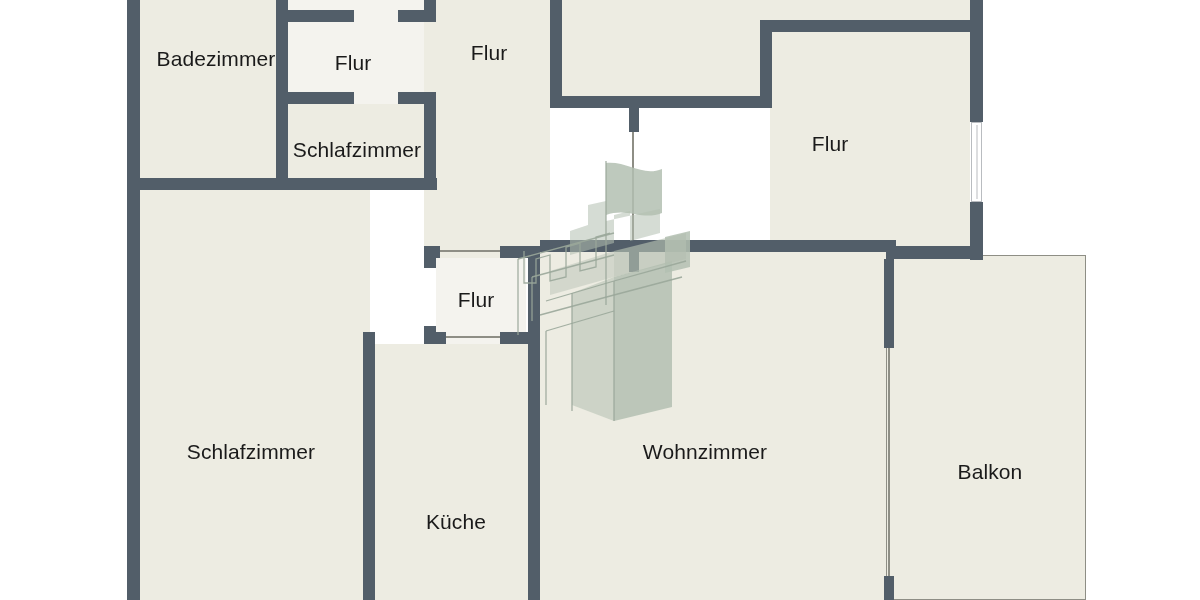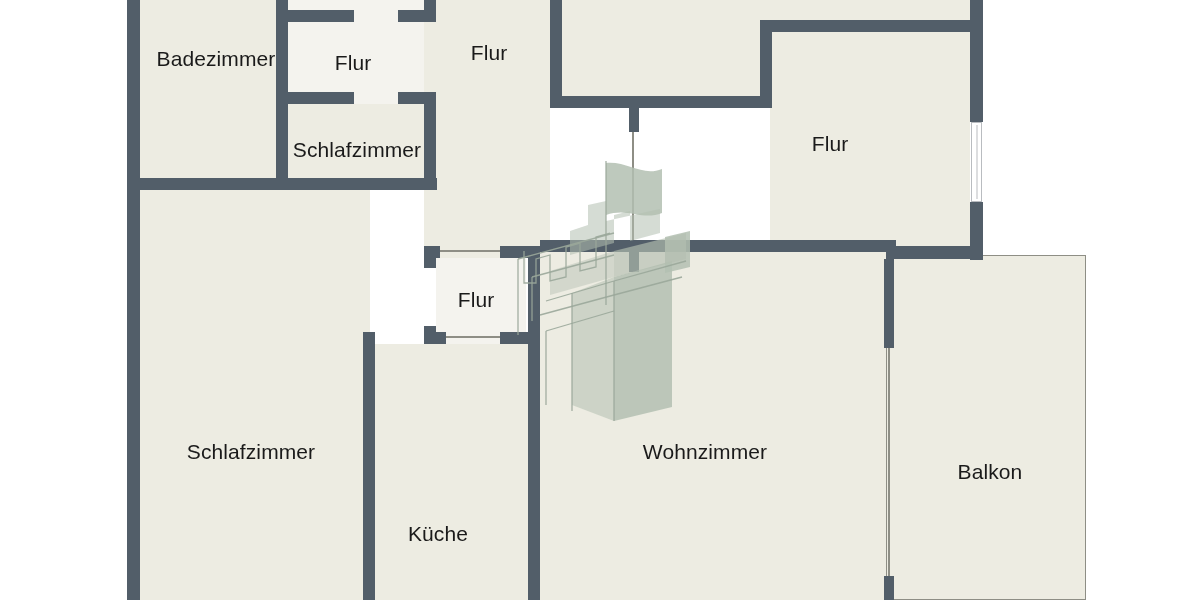--- a/index.html
+++ b/index.html
@@ -136,17 +136,17 @@
     </svg>
   </div>
 
   <div class="label" style="left:216px;top:58px;">Badezimmer</div>
   <div class="label" style="left:353px;top:62px;">Flur</div>
   <div class="label" style="left:357px;top:149px;">Schlafzimmer</div>
   <div class="label" style="left:489px;top:52px;">Flur</div>
   <div class="label" style="left:830px;top:143px;">Flur</div>
   <div class="label" style="left:476px;top:299px;">Flur</div>
   <div class="label" style="left:251px;top:451px;">Schlafzimmer</div>
-  <div class="label" style="left:438px;top:521px;margin-top:12px;">Küche</div>
+  <div class="label" style="left:456px;top:521px;">Küche</div>
   <div class="label" style="left:705px;top:451px;">Wohnzimmer</div>
   <div class="label" style="left:990px;top:471px;">Balkon</div>
 
 </div>
 
 </body></html>

